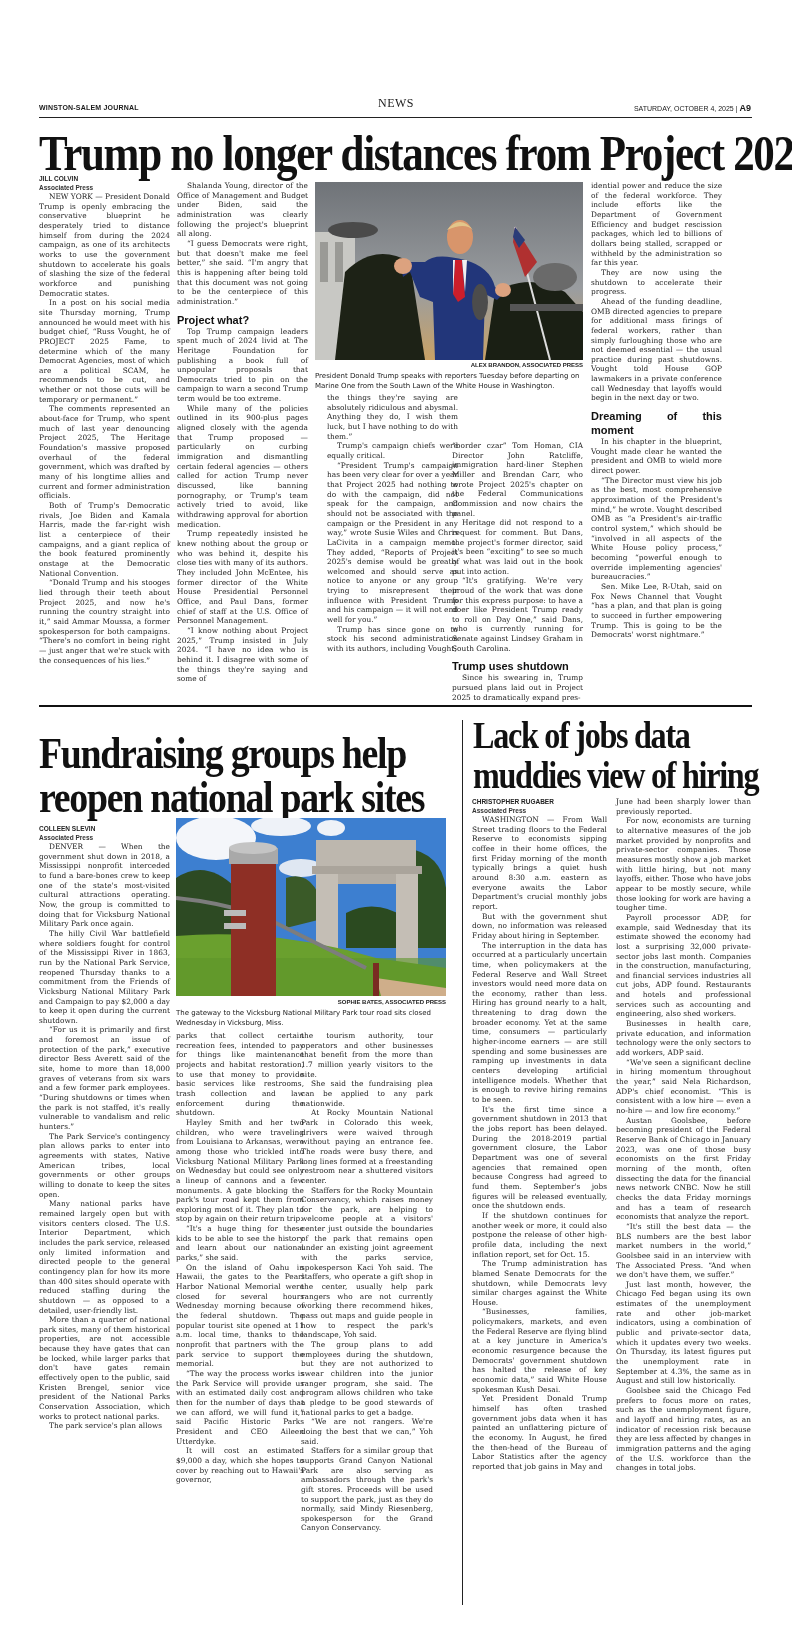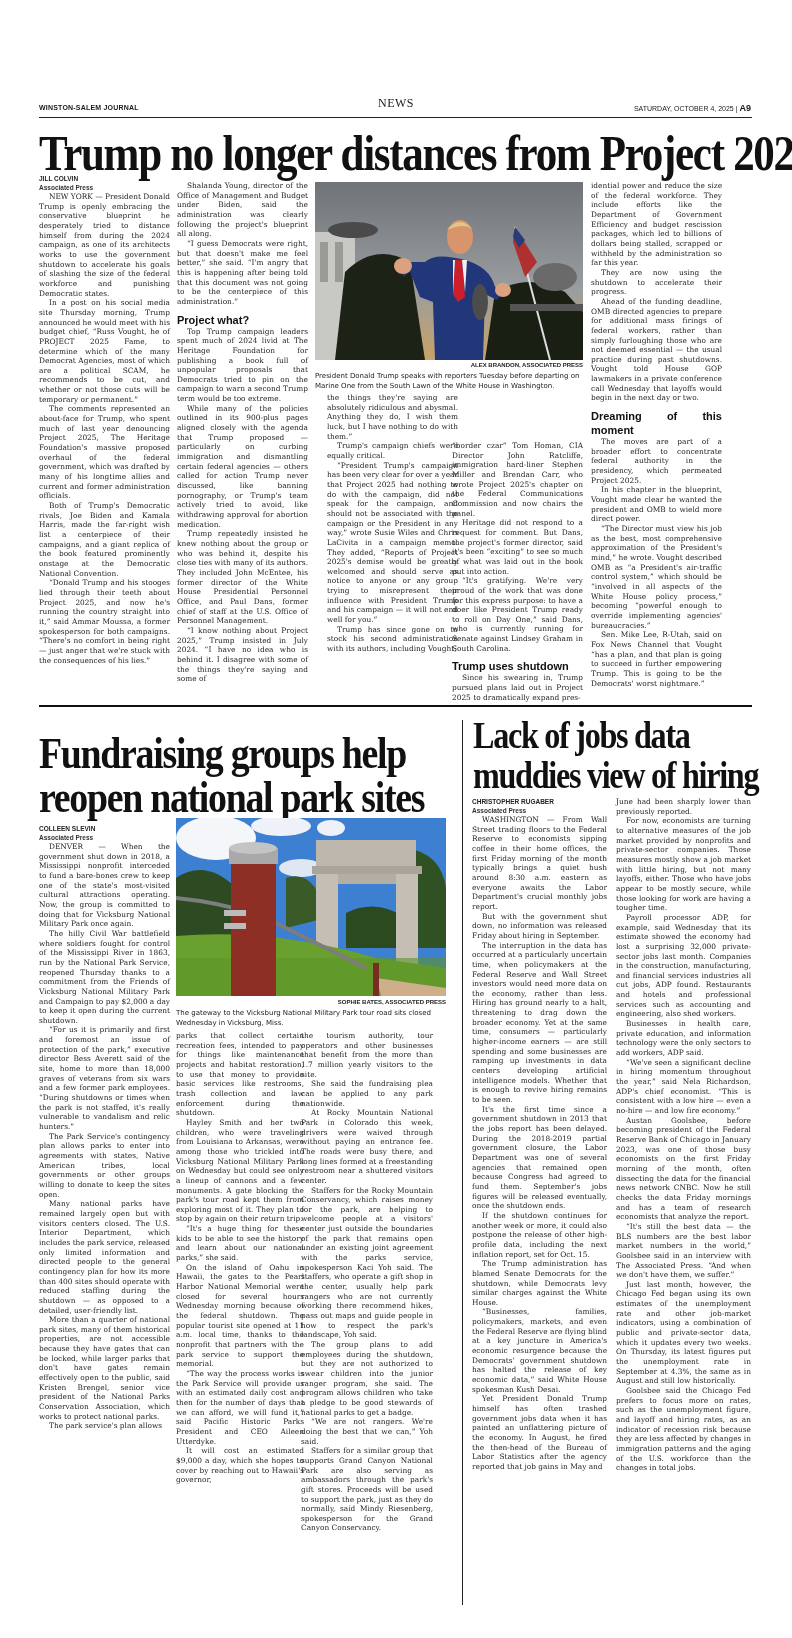--- a/index.html
+++ b/index.html
@@ -108,21 +108,20 @@
   <p>“It's gratifying. We're very proud of the work that was done for this express purpose: to have a doer like President Trump ready to roll on Day One,” said Dans, who is currently running for Senate against Lindsey Graham in South Carolina.</p>
   <p class="subhead">Trump uses shutdown</p>
   <p>Since his swearing in, Trump pursued plans laid out in Project 2025 to dramatically expand pres-</p>
 </div>
 
 <div class="abs col" style="left:591px; top:181px; width:131px;">
   <p style="text-indent:0;">idential power and reduce the size of the federal workforce. They include efforts like the Department of Government Efficiency and budget rescission packages, which led to billions of dollars being stalled, scrapped or withheld by the administration so far this year.</p>
   <p>They are now using the shutdown to accelerate their progress.</p>
   <p>Ahead of the funding deadline, OMB directed agencies to prepare for additional mass firings of federal workers, rather than simply furloughing those who are not deemed essential — the usual practice during past shutdowns. Vought told House GOP lawmakers in a private conference call Wednesday that layoffs would begin in the next day or two.</p>
   <p class="subhead">Dreaming of this moment</p>
-  <p>The moves are part of a broader effort to concentrate federal authority in the presidency, which permeated Project 2025.</p>
   <p>In his chapter in the blueprint, Vought made clear he wanted the president and OMB to wield more direct power.</p>
   <p>“The Director must view his job as the best, most comprehensive approximation of the President's mind,” he wrote. Vought described OMB as “a President's air-traffic control system,” which should be “involved in all aspects of the White House policy process,” becoming “powerful enough to override implementing agencies' bureaucracies.”</p>
   <p>Sen. Mike Lee, R-Utah, said on Fox News Channel that Vought “has a plan, and that plan is going to succeed in further empowering Trump. This is going to be the Democrats' worst nightmare.”</p>
 </div>
 
 <div class="abs rule-mid"></div>
 
 <div class="abs headline h2">
   <div>Fundraising groups help</div>
   <div>reopen national park sites</div>

